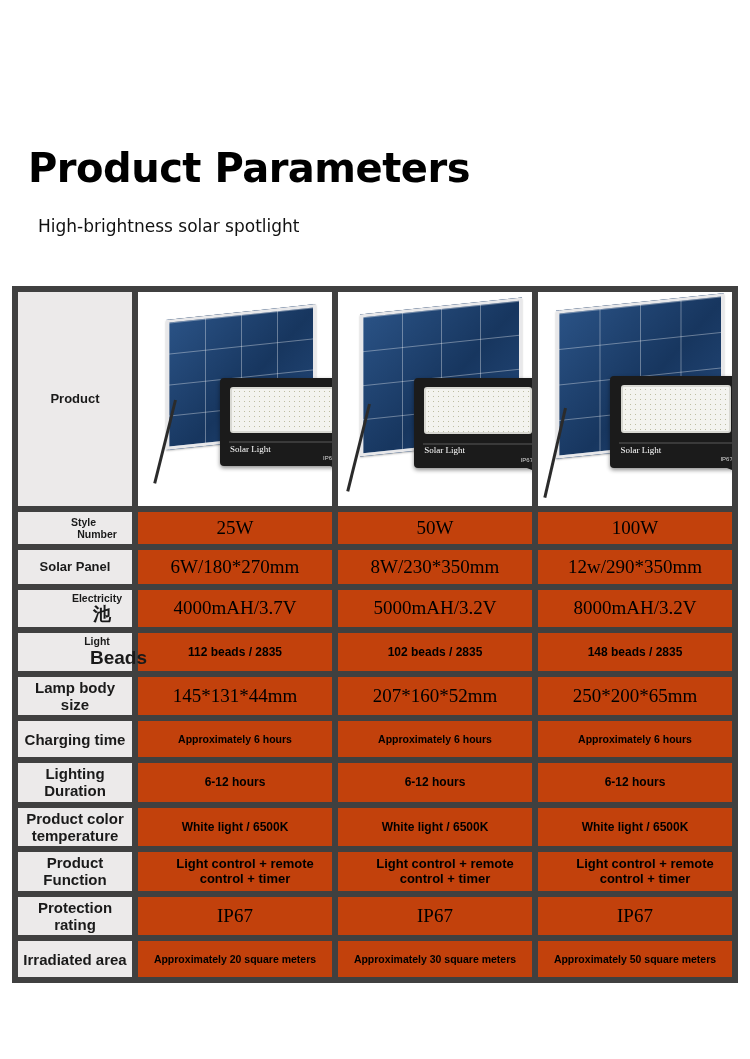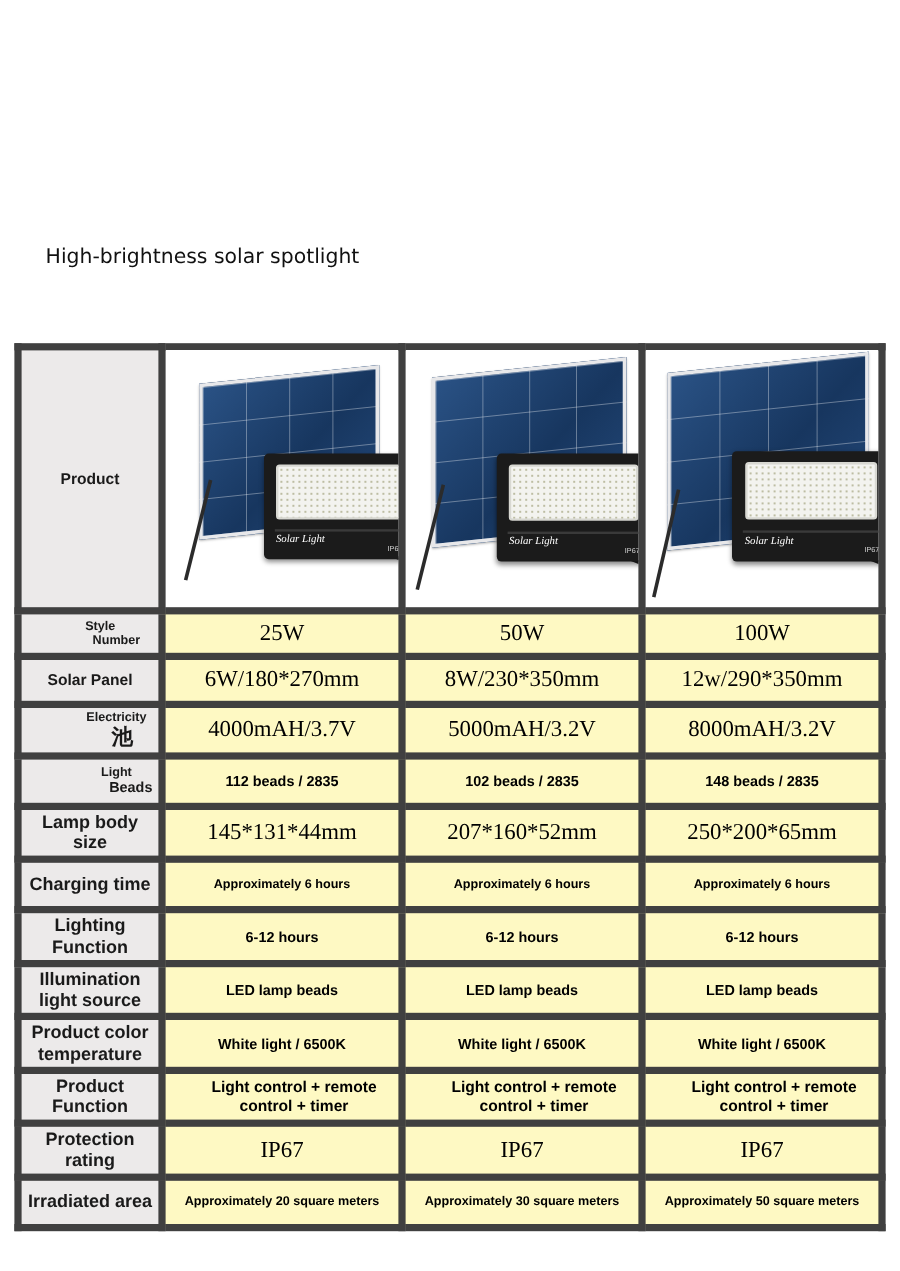--- a/index.html
+++ b/index.html
@@ -19,21 +19,21 @@
   .title {
     position: absolute;
     left: 28px; top: 118px;
     font-size: 40px;
     font-weight: bold;
     letter-spacing: -0.5px;
     font-family: "DejaVu Sans", sans-serif;
   }
   .subtitle {
     position: absolute;
-    left: 38px; top: 204px;
+    left: 38px; top: 216px;
     font-size: 17px;
     font-family: "DejaVu Sans", sans-serif;
     color: #111;
   }
   table.params {
     position: absolute;
     left: 12px; top: 286px;
     width: 726px;
     border-collapse: collapse;
     table-layout: fixed;
@@ -49,21 +49,21 @@
     background: #eceaea;
     font-size: 13px;
     font-weight: bold;
     color: #1a1a1a;
     line-height: 1.15;
   }
   td.label.small { font-size: 15px; }
   td.label.tiny { font-size: 10.5px; padding-left: 48px; }
   td.val {
     width: 202px;
-    background: #fef9c3;
+    background: #c2410c;
     font-size: 19px;
     font-family: "Liberation Serif", serif;
   }
   td.val.med { font-size: 12px; font-weight: bold; font-family: "Liberation Sans", sans-serif; }
   td.val.sm { font-size: 13px; font-weight: bold; font-family: "Liberation Sans", sans-serif; line-height: 1.2; padding-left: 24px; }
   td.val.xs { font-size: 10.5px; font-weight: bold; font-family: "Liberation Sans", sans-serif; line-height: 1.25; }
   .row-product td.label { height: 220px; }
   .prod-cell { padding: 0 !important; height: 220px; position: relative; background:#fff; }
 
   
@@ -106,21 +106,20 @@
     background-image:
       radial-gradient(circle, rgba(180,180,150,.85) 0.8px, transparent 1px);
     background-size: 5px 5px;
     border: 2px solid #d8d8d2;
   }
   .lamp .brand {
     position: absolute;
     left: 8%; bottom: 14%;
     font-size: 9px;
     color: #fff;
-    font-style: italic;
     font-family: "Liberation Serif", serif;
   }
   .lamp .ip {
     position: absolute;
     right: 7%; bottom: 6%;
     font-size: 6px;
     color: #d6d6d6;
     font-family: "Liberation Sans", sans-serif;
   }
   .lamp .bar {
@@ -134,20 +133,21 @@
     background: #222;
     height: 3px;
     transform-origin: left center;
   }
 </style>
 </head>
 <body>
 
 <div class="page">
 
+  <h1 class="title">Product Parameters</h1>
   <div class="subtitle">High-brightness solar spotlight</div>
 
   <table class="params">
     <tbody>
 
       <tr class="row-product">
         <td class="label">Product</td>
 
         <td class="prod-cell">
           <div class="prod">
@@ -216,21 +216,21 @@
           <span style="font-size:18px;font-weight:bold;margin-left:10px;">池</span>
         </td>
         <td class="val">4000mAH/3.7V</td>
         <td class="val">5000mAH/3.2V</td>
         <td class="val">8000mAH/3.2V</td>
       </tr>
 
       <tr style="height:42px;">
         <td class="label tiny">
           <span>Light</span>
-          <span style="margin-left:24px;font-size:12px;">Beads</span>
+          <span style="margin-left:24px;font-size:19px;">Beads</span>
         </td>
         <td class="val med">112 beads / 2835</td>
         <td class="val med">102 beads / 2835</td>
         <td class="val med">148 beads / 2835</td>
       </tr>
 
       <tr style="height:42px;">
         <td class="label small">Lamp body size</td>
         <td class="val">145*131*44mm</td>
         <td class="val">207*160*52mm</td>
@@ -238,32 +238,26 @@
       </tr>
 
       <tr style="height:42px;">
         <td class="label small">Charging time</td>
         <td class="val xs">Approximately 6 hours</td>
         <td class="val xs">Approximately 6 hours</td>
         <td class="val xs">Approximately 6 hours</td>
       </tr>
 
       <tr style="height:42px;">
-        <td class="label small">Lighting Function</td>
+        <td class="label small">Lighting Duration</td>
         <td class="val med">6-12 hours</td>
         <td class="val med">6-12 hours</td>
         <td class="val med">6-12 hours</td>
       </tr>
 
-      <tr style="height:42px;">
-        <td class="label small">Illumination light source</td>
-        <td class="val med">LED lamp beads</td>
-        <td class="val med">LED lamp beads</td>
-        <td class="val med">LED lamp beads</td>
-      </tr>
 
       <tr style="height:42px;">
         <td class="label small">Product color temperature</td>
         <td class="val med">White light / 6500K</td>
         <td class="val med">White light / 6500K</td>
         <td class="val med">White light / 6500K</td>
       </tr>
 
       <tr style="height:42px;">
         <td class="label small">Product Function</td>

